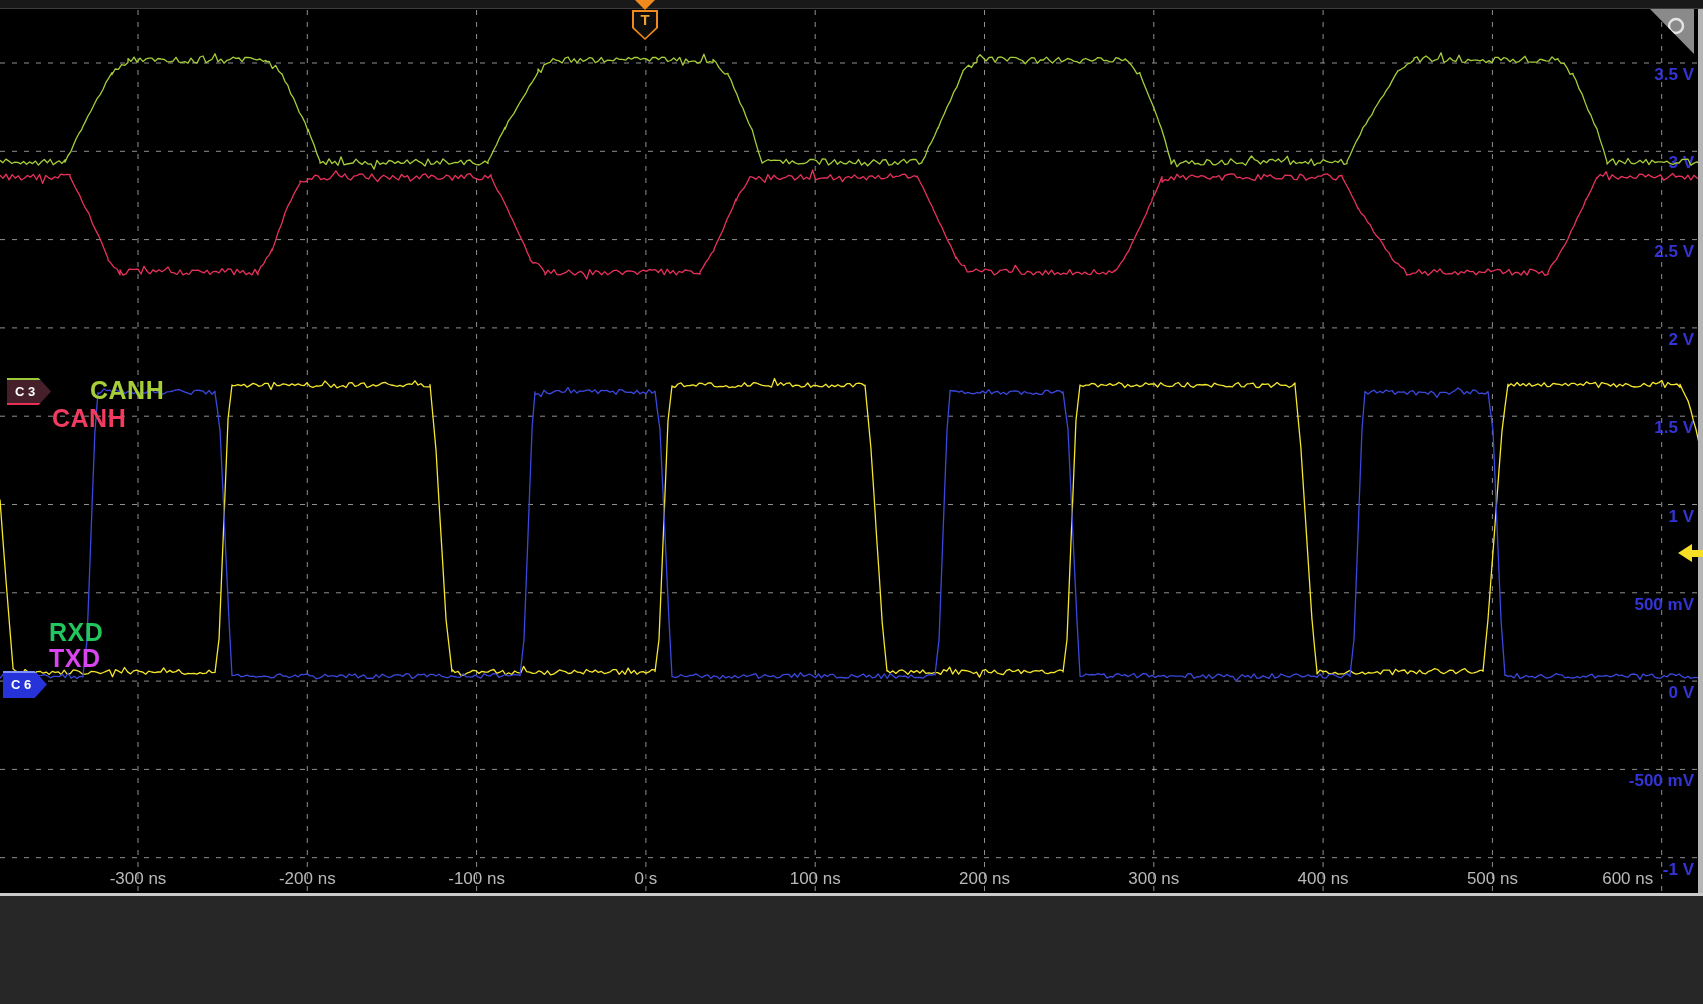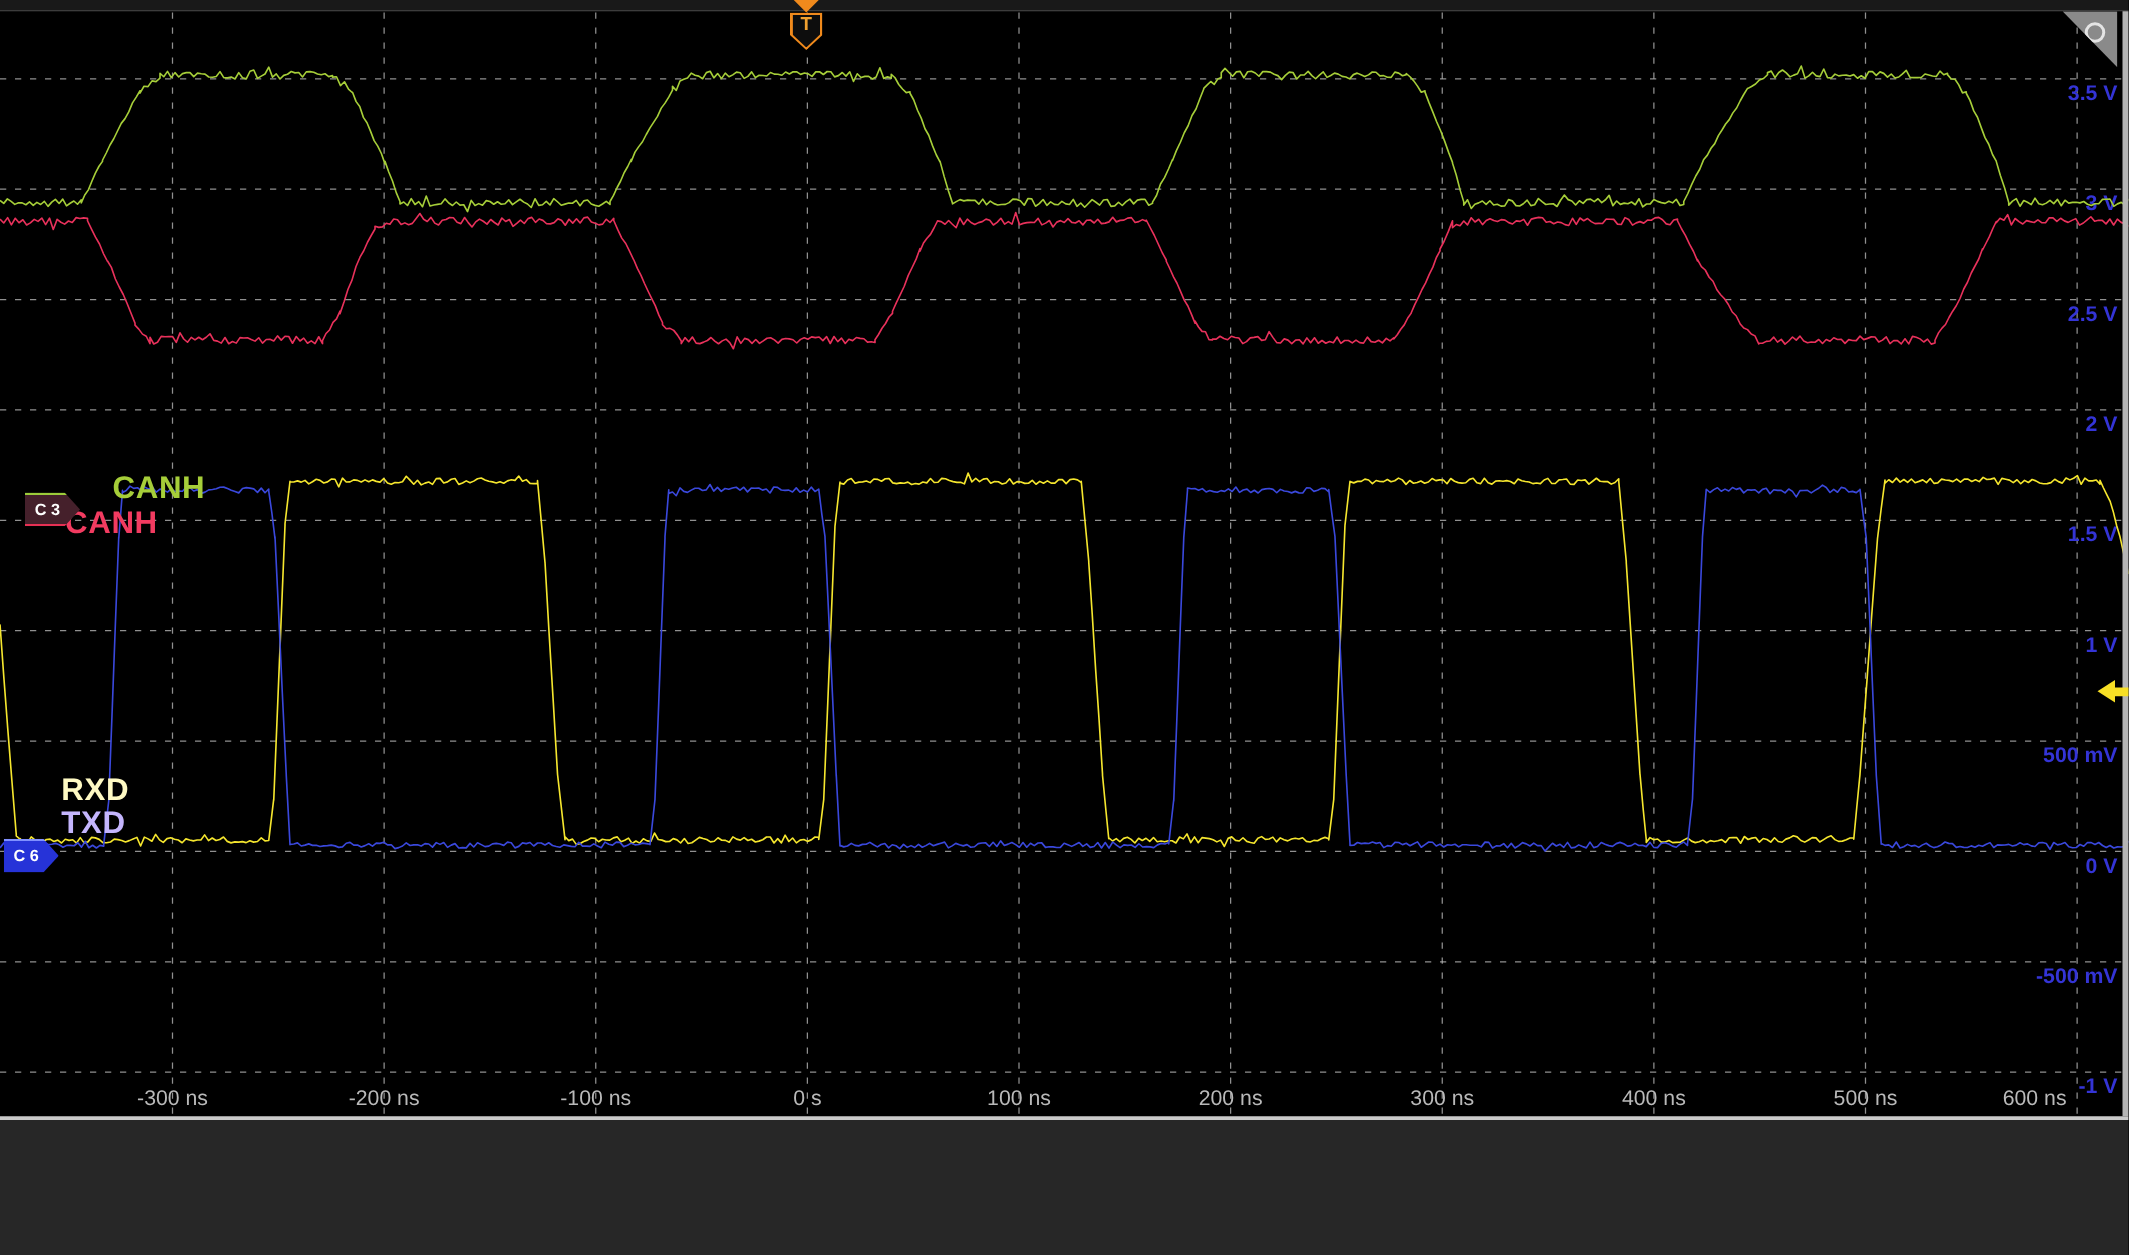--- a/index.html
+++ b/index.html
@@ -84,24 +84,24 @@
         <text x="1694" y="874.6999999999999" fill="#3434d6" font-size="17" font-weight="bold" text-anchor="end" font-family="Liberation Sans, sans-serif">-1 V</text>
         <path d="M0.0,160.3L3.0,162.7L5.9,159.1L8.9,161.1L11.8,163.5L14.8,162.2L17.7,162.3L20.7,163.8L23.6,161.5L26.6,164.3L29.5,161.9L32.5,163.6L35.5,161.1L38.4,165.1L41.4,161.7L44.3,159.5L47.3,162.8L50.2,159.3L53.2,164.7L56.1,162.6L59.1,160.8L62.0,163.4L65.0,159.8L65.0,162.3L67.8,156.0L70.7,151.9L73.5,145.0L76.3,138.5L79.2,133.0L82.0,129.1L82.0,128.2L85.0,122.4L88.0,116.0L91.0,111.0L94.0,104.8L97.0,98.7L100.0,94.9L103.0,89.5L106.0,82.3L109.0,77.7L112.0,72.6L112.0,74.5L115.2,69.0L118.4,69.3L121.6,64.7L124.8,65.3L128.0,62.5L128.0,58.6L131.0,61.4L134.0,57.1L137.0,62.1L140.0,58.1L143.0,61.6L146.0,58.9L149.0,58.1L152.0,58.1L155.0,61.3L158.0,58.5L161.0,59.0L164.0,59.3L167.0,61.6L170.0,61.8L173.0,61.2L176.0,57.3L179.0,62.1L182.0,62.3L185.0,61.6L188.0,63.2L191.0,58.1L194.0,62.2L197.0,63.1L200.0,57.0L203.0,56.0L206.0,62.7L209.0,60.9L212.0,59.2L215.0,53.7L218.0,61.7L221.0,59.1L224.0,63.2L227.0,60.3L230.0,59.4L233.0,57.2L236.0,58.3L239.0,58.0L242.0,61.6L245.0,57.5L248.0,57.3L251.0,57.8L254.0,59.2L257.0,59.8L260.0,59.0L263.0,61.3L266.0,60.4L266.0,61.7L269.2,61.4L272.4,68.5L275.6,65.4L278.8,71.3L282.0,74.2L282.0,73.8L284.9,81.3L287.8,85.2L290.7,93.9L293.6,98.2L296.4,104.9L299.3,112.5L302.2,116.9L305.1,122.8L308.0,131.1L308.0,129.1L311.0,137.6L314.0,144.8L317.0,154.1L320.0,161.2L320.0,163.2L323.0,161.6L326.0,164.4L329.0,158.9L332.0,163.6L335.0,161.3L338.0,165.4L341.0,156.8L344.0,164.8L347.0,164.0L350.0,163.5L353.0,163.0L356.0,159.1L359.0,162.4L362.0,164.4L365.0,161.6L368.0,164.1L371.0,163.8L374.0,169.3L377.0,160.3L380.0,164.4L383.0,162.9L386.0,164.2L389.0,160.5L392.0,161.2L395.0,163.4L398.0,161.4L401.0,163.4L404.0,163.0L407.0,159.9L410.0,163.7L413.0,161.5L416.0,159.4L419.0,161.7L422.0,163.2L425.0,166.0L428.0,159.0L431.0,164.3L434.0,163.8L437.0,161.1L440.0,164.0L443.0,158.9L446.0,161.4L449.0,164.2L452.0,163.3L455.0,162.4L458.0,162.6L461.0,160.3L464.0,164.6L467.0,160.7L470.0,160.0L473.0,163.2L476.0,164.3L479.0,165.0L482.0,163.2L485.0,161.1L488.0,163.5L488.0,161.2L490.8,156.3L493.7,150.0L496.5,144.8L499.3,138.2L502.2,133.2L505.0,127.4L505.0,129.2L508.0,121.7L511.0,117.3L514.0,113.4L517.0,107.6L520.0,102.3L523.0,97.7L526.0,93.1L529.0,86.5L532.0,82.5L535.0,77.7L538.0,72.1L538.0,69.0L541.0,72.4L544.0,64.8L547.0,63.4L550.0,62.4L553.0,58.6L553.0,58.5L556.0,60.2L559.0,60.9L562.1,63.0L565.1,58.1L568.1,57.0L571.1,62.3L574.1,58.8L577.2,62.9L580.2,58.5L583.2,61.4L586.2,59.9L589.2,57.7L592.2,58.2L595.3,62.7L598.3,61.1L601.3,57.5L604.3,62.1L607.3,60.2L610.4,60.4L613.4,60.8L616.4,58.0L619.4,59.3L622.4,59.4L625.5,60.2L628.5,57.6L631.5,59.2L634.5,57.4L637.5,57.5L640.5,59.5L643.6,58.4L646.6,59.1L649.6,61.1L652.6,57.5L655.6,57.4L658.7,59.6L661.7,57.2L664.7,57.4L667.7,61.5L670.7,60.5L673.8,58.0L676.8,60.9L679.8,57.4L682.8,65.2L685.8,59.0L688.8,62.0L691.9,61.1L694.9,61.1L697.9,63.2L700.9,61.6L703.9,54.2L707.0,62.7L710.0,61.5L713.0,62.5L713.0,59.4L716.0,62.2L719.0,67.6L722.0,71.2L725.0,74.1L728.0,73.4L728.0,74.6L731.0,80.0L734.0,88.2L737.0,94.5L740.0,103.0L743.0,108.2L746.0,116.5L749.0,123.8L752.0,129.5L752.0,128.9L755.3,141.1L758.7,152.6L762.0,162.5L762.0,163.1L765.0,161.3L768.0,159.7L771.1,160.7L774.1,160.1L777.1,160.3L780.1,160.3L783.1,163.3L786.2,159.3L789.2,163.8L792.2,160.9L795.2,162.9L798.2,164.0L801.2,163.6L804.3,163.5L807.3,162.1L810.3,159.3L813.3,159.5L816.3,160.6L819.4,164.2L822.4,158.8L825.4,159.1L828.4,165.0L831.4,162.9L834.5,159.6L837.5,164.3L840.5,161.5L843.5,163.5L846.5,163.8L849.5,161.1L852.6,163.1L855.6,163.6L858.6,159.5L861.6,165.1L864.6,162.4L867.7,165.8L870.7,162.8L873.7,159.7L876.7,161.8L879.7,164.1L882.8,160.0L885.8,159.6L888.8,165.1L891.8,164.7L894.8,161.8L897.8,164.4L900.9,161.3L903.9,159.3L906.9,163.1L909.9,160.1L912.9,159.5L916.0,159.5L919.0,164.2L922.0,162.7L922.0,161.7L925.2,156.4L928.4,147.2L931.6,142.1L934.8,135.2L938.0,127.6L938.0,128.4L941.1,120.5L944.3,113.8L947.4,106.2L950.5,100.6L953.6,92.4L956.8,87.2L959.9,79.0L963.0,71.2L963.0,70.7L965.8,67.9L968.6,65.2L971.4,67.5L974.2,63.2L977.0,62.1L977.0,58.1L980.0,54.7L983.0,57.8L986.1,61.0L989.1,57.5L992.1,57.1L995.1,62.3L998.1,57.4L1001.2,57.0L1004.2,58.4L1007.2,61.0L1010.2,57.3L1013.2,57.3L1016.3,57.7L1019.3,59.4L1022.3,60.5L1025.3,63.7L1028.3,60.3L1031.4,57.7L1034.4,58.0L1037.4,63.2L1040.4,60.0L1043.4,60.0L1046.5,57.1L1049.5,60.5L1052.5,63.0L1055.5,60.1L1058.6,57.5L1061.6,61.9L1064.6,60.4L1067.6,58.5L1070.6,59.3L1073.7,61.1L1076.7,61.6L1079.7,63.1L1082.7,59.7L1085.7,58.5L1088.8,59.8L1091.8,61.2L1094.8,59.9L1097.8,57.6L1100.8,57.8L1103.9,60.7L1106.9,60.5L1109.9,61.8L1112.9,61.9L1115.9,57.7L1119.0,58.5L1122.0,60.6L1125.0,59.7L1125.0,58.8L1128.0,61.4L1131.0,64.7L1134.0,68.9L1137.0,73.8L1140.0,72.7L1140.0,73.7L1143.1,81.9L1146.3,89.7L1149.4,97.6L1152.6,104.8L1155.7,112.9L1158.9,121.9L1162.0,129.9L1162.0,130.5L1165.0,140.0L1168.0,151.7L1171.0,161.5L1171.0,164.1L1174.0,159.8L1177.0,166.8L1179.9,163.4L1182.9,162.3L1185.9,160.8L1188.9,163.5L1191.9,160.6L1194.9,164.0L1197.8,163.4L1200.8,164.9L1203.8,164.7L1206.8,159.7L1209.8,160.7L1212.8,164.5L1215.7,164.8L1218.7,163.0L1221.7,160.1L1224.7,164.5L1227.7,163.8L1230.7,158.8L1233.6,161.3L1236.6,163.6L1239.6,163.2L1242.6,163.0L1245.6,165.2L1248.6,160.0L1251.5,156.0L1254.5,159.7L1257.5,160.8L1260.5,164.0L1263.5,160.6L1266.5,162.7L1269.4,159.7L1272.4,159.3L1275.4,161.3L1278.4,159.0L1281.4,162.1L1284.4,159.8L1287.3,156.3L1290.3,164.5L1293.3,160.8L1296.3,163.5L1299.3,162.5L1302.3,163.0L1305.2,161.6L1308.2,163.8L1311.2,159.0L1314.2,165.5L1317.2,163.2L1320.2,163.1L1323.1,159.6L1326.1,161.1L1329.1,162.1L1332.1,162.7L1335.1,161.0L1338.1,162.3L1341.0,159.4L1344.0,164.4L1347.0,163.6L1347.0,161.2L1350.2,155.0L1353.4,147.5L1356.6,140.8L1359.8,135.4L1363.0,127.5L1363.0,127.6L1365.9,124.1L1368.8,118.6L1371.8,114.9L1374.7,108.5L1377.6,104.0L1380.5,99.2L1383.4,95.7L1386.3,90.3L1389.3,86.4L1392.2,80.6L1395.1,75.4L1398.0,70.7L1398.0,70.9L1401.2,69.2L1404.4,67.2L1407.6,63.9L1410.8,62.8L1414.0,59.8L1414.0,58.1L1417.0,56.9L1420.0,62.1L1423.0,58.0L1426.0,56.0L1429.0,58.3L1432.0,61.5L1435.0,60.1L1438.0,59.0L1441.0,52.8L1444.0,62.5L1447.0,60.7L1450.0,57.8L1453.0,60.7L1456.0,61.3L1459.0,55.2L1462.0,62.1L1465.0,62.4L1468.0,59.3L1471.0,60.7L1474.0,60.2L1477.0,60.1L1480.0,60.8L1483.0,59.7L1486.0,62.6L1489.0,60.6L1492.0,62.6L1495.0,57.3L1498.0,57.3L1501.0,60.3L1504.0,57.5L1507.0,58.7L1510.0,61.7L1513.0,59.2L1516.0,62.4L1519.0,61.6L1522.0,59.1L1525.0,56.3L1528.0,61.9L1531.0,62.1L1534.0,62.1L1537.0,62.0L1540.0,59.2L1543.0,60.0L1546.0,60.8L1549.0,61.2L1552.0,56.9L1555.0,59.8L1558.0,58.6L1558.0,59.7L1561.0,63.2L1564.0,63.4L1567.0,67.9L1570.0,74.3L1573.0,73.4L1573.0,74.6L1576.0,80.3L1579.0,88.7L1582.0,93.8L1585.0,102.1L1588.0,110.1L1591.0,115.4L1594.0,123.6L1597.0,128.9L1597.0,129.1L1600.3,140.4L1603.7,150.4L1607.0,162.1L1607.0,164.1L1610.0,160.9L1613.0,158.9L1616.0,165.0L1619.0,160.4L1622.0,161.8L1625.0,163.7L1628.0,158.5L1631.0,163.0L1634.0,163.8L1637.0,162.5L1640.0,160.3L1643.0,162.9L1646.0,159.5L1649.0,164.6L1652.0,160.2L1655.0,162.5L1658.0,161.9L1661.0,161.8L1664.0,162.3L1667.0,161.2L1670.0,163.4L1673.0,164.4L1676.0,163.0L1679.0,163.0L1682.0,159.5L1685.0,159.4L1688.0,159.2L1691.0,165.1L1694.0,163.1L1697.0,161.9L1700.0,164.0L1703.0,159.2" fill="none" stroke="#a6ce39" stroke-width="1.3" stroke-linejoin="round"></path>
         <path d="M0.0,175.3L3.0,178.4L6.1,174.1L9.1,179.9L12.2,174.6L15.2,178.2L18.3,175.8L21.3,180.0L24.3,178.3L27.4,175.5L30.4,177.1L33.5,174.5L36.5,179.7L39.6,174.5L42.6,183.6L45.7,175.5L48.7,177.8L51.7,179.3L54.8,176.8L57.8,178.0L60.9,174.1L63.9,174.8L67.0,174.3L70.0,174.6L70.0,176.6L73.2,183.3L76.4,189.7L79.6,195.2L82.8,203.0L86.0,209.2L86.0,208.8L89.1,213.9L92.3,223.2L95.4,229.6L98.6,235.6L101.7,242.8L104.9,250.8L108.0,258.5L108.0,260.1L111.0,263.3L114.0,267.3L117.0,269.0L120.0,274.9L120.0,269.8L123.0,275.2L126.0,273.8L129.0,269.1L132.0,269.4L135.0,269.3L138.0,269.2L141.0,273.9L144.0,266.3L147.0,271.2L150.0,273.8L153.0,269.9L156.0,271.9L159.0,269.8L162.0,271.8L165.0,269.8L168.0,267.0L171.0,272.3L174.0,272.9L177.0,274.5L180.0,270.0L183.0,275.0L186.0,273.2L189.0,274.5L192.0,270.1L195.0,270.4L198.0,270.2L201.0,271.6L204.0,272.9L207.0,270.2L210.0,274.5L213.0,271.6L216.0,271.4L219.0,272.8L222.0,268.7L225.0,272.1L228.0,269.0L231.0,269.2L234.0,274.6L237.0,269.2L240.0,272.8L243.0,270.5L246.0,274.6L249.0,272.7L252.0,274.9L255.0,269.4L258.0,274.9L258.0,272.5L260.8,266.8L263.6,264.0L266.4,257.9L269.2,255.1L272.0,248.9L272.0,250.9L275.2,241.6L278.4,231.4L281.6,224.1L284.8,213.2L288.0,205.8L288.0,205.7L291.0,200.6L294.0,193.8L297.0,188.4L300.0,183.2L300.0,181.0L303.0,181.9L306.0,181.5L309.0,178.6L312.0,179.4L312.0,179.2L315.0,175.2L318.0,175.8L320.9,179.6L323.9,178.3L326.9,179.8L329.9,178.7L332.9,174.8L335.9,170.8L338.9,175.4L341.8,177.2L344.8,173.9L347.8,178.5L350.8,180.0L353.8,176.2L356.8,175.6L359.7,174.0L362.7,174.2L365.7,177.8L368.7,178.9L371.7,174.0L374.6,178.1L377.6,181.6L380.6,177.5L383.6,175.3L386.6,177.0L389.6,179.3L392.6,175.6L395.5,178.0L398.5,180.0L401.5,174.4L404.5,177.2L407.5,175.6L410.4,181.1L413.4,178.7L416.4,176.1L419.4,178.8L422.4,174.9L425.4,173.9L428.4,177.9L431.3,175.2L434.3,176.3L437.3,179.0L440.3,179.1L443.3,178.1L446.3,175.1L449.2,176.2L452.2,180.2L455.2,175.4L458.2,178.5L461.2,175.0L464.1,178.4L467.1,174.3L470.1,173.7L473.1,177.6L476.1,178.6L479.1,179.9L482.1,179.3L485.0,175.4L488.0,178.0L491.0,174.6L491.0,176.4L494.2,183.7L497.4,190.5L500.6,194.8L503.8,201.3L507.0,208.0L507.0,207.8L509.9,214.7L512.8,220.3L515.6,226.8L518.5,233.0L521.4,238.9L524.3,244.7L527.1,252.1L530.0,258.0L530.0,259.8L533.0,263.0L536.0,262.7L539.0,264.3L542.0,268.1L545.0,272.8L545.0,274.9L548.0,270.1L551.0,273.4L553.9,269.6L556.9,274.5L559.9,274.9L562.9,273.7L565.9,272.4L568.8,270.0L571.8,272.9L574.8,275.0L577.8,272.7L580.8,271.3L583.8,274.1L586.7,279.0L589.7,269.5L592.7,274.7L595.7,270.7L598.7,271.7L601.6,274.7L604.6,271.6L607.6,274.7L610.6,272.7L613.6,270.6L616.5,270.2L619.5,271.9L622.5,274.5L625.5,271.5L628.5,270.8L631.4,271.1L634.4,271.8L637.4,274.4L640.4,271.5L643.4,270.2L646.3,271.4L649.3,269.5L652.3,270.1L655.3,269.6L658.3,272.5L661.3,269.3L664.2,274.8L667.2,269.2L670.2,273.3L673.2,270.5L676.2,274.8L679.1,271.4L682.1,272.5L685.1,270.0L688.1,270.7L691.1,271.0L694.0,273.7L697.0,273.4L700.0,274.0L700.0,271.8L702.8,267.6L705.6,262.6L708.4,258.8L711.2,253.6L714.0,250.7L714.0,249.0L717.1,242.1L720.3,235.5L723.4,229.0L726.6,220.3L729.7,214.0L732.9,207.3L736.0,198.8L736.0,201.0L738.8,194.4L741.6,190.6L744.4,187.5L747.2,182.4L750.0,176.8L750.0,176.7L753.0,177.3L756.0,179.4L758.9,176.4L761.9,179.4L764.9,182.2L767.9,174.5L770.9,179.6L773.9,175.3L776.8,178.0L779.8,179.6L782.8,178.1L785.8,177.3L788.8,175.3L791.8,176.2L794.7,180.0L797.7,177.9L800.7,174.6L803.7,179.3L806.7,177.3L809.6,179.3L812.6,170.0L815.6,179.8L818.6,178.7L821.6,178.1L824.6,177.9L827.5,178.0L830.5,174.7L833.5,179.9L836.5,178.5L839.5,176.4L842.4,181.6L845.4,177.7L848.4,176.5L851.4,178.0L854.4,174.9L857.4,177.9L860.3,178.4L863.3,176.6L866.3,179.9L869.3,176.2L872.3,176.0L875.3,178.4L878.2,175.4L881.2,178.9L884.2,178.5L887.2,177.5L890.2,173.8L893.1,177.5L896.1,176.3L899.1,176.1L902.1,174.5L905.1,174.1L908.1,178.0L911.0,177.3L914.0,175.7L917.0,177.0L917.0,176.0L920.2,182.2L923.4,188.2L926.6,195.2L929.8,202.2L933.0,208.0L933.0,209.0L935.9,215.0L938.8,221.5L941.6,226.6L944.5,233.3L947.4,240.1L950.3,244.8L953.1,251.3L956.0,258.5L956.0,256.8L958.8,261.6L961.6,265.1L964.4,265.4L967.2,271.8L970.0,271.9L970.0,271.3L973.0,271.3L976.0,269.0L979.1,270.8L982.1,271.8L985.1,269.0L988.1,270.0L991.1,270.4L994.2,274.9L997.2,273.3L1000.2,270.3L1003.2,269.9L1006.3,269.3L1009.3,272.3L1012.3,271.8L1015.3,265.3L1018.3,269.9L1021.4,274.1L1024.4,274.4L1027.4,271.1L1030.4,272.1L1033.4,274.9L1036.5,272.1L1039.5,271.8L1042.5,275.1L1045.5,270.3L1048.5,274.2L1051.6,270.2L1054.6,274.6L1057.6,272.4L1060.6,274.6L1063.6,273.2L1066.7,274.2L1069.7,269.6L1072.7,274.7L1075.7,272.4L1078.8,272.4L1081.8,274.3L1084.8,272.1L1087.8,274.1L1090.8,274.5L1093.9,269.7L1096.9,273.3L1099.9,273.8L1102.9,272.2L1105.9,274.3L1109.0,270.7L1112.0,272.7L1115.0,270.2L1115.0,271.2L1117.8,267.8L1120.6,263.4L1123.4,259.9L1126.2,254.4L1129.0,250.5L1129.0,250.2L1131.9,243.5L1134.8,237.7L1137.6,231.6L1140.5,226.3L1143.4,219.5L1146.3,213.7L1149.1,206.0L1152.0,200.7L1152.0,199.2L1155.3,193.0L1158.7,185.1L1162.0,176.6L1162.0,182.2L1165.0,179.6L1168.0,180.6L1171.0,176.8L1174.0,179.9L1177.0,174.2L1180.0,177.6L1183.0,175.4L1186.0,179.7L1189.0,176.4L1192.0,175.0L1195.0,176.4L1198.0,177.2L1201.0,175.7L1204.0,176.1L1207.0,178.1L1210.0,179.2L1213.0,176.7L1216.0,177.1L1219.0,175.5L1222.0,180.2L1225.0,175.3L1228.0,174.5L1231.0,173.9L1234.0,174.2L1237.0,177.8L1240.0,177.2L1243.0,179.0L1246.0,177.6L1249.0,178.1L1252.0,179.7L1255.0,180.4L1258.0,174.6L1261.0,179.5L1264.0,174.4L1267.0,176.6L1270.0,174.8L1273.0,177.3L1276.0,178.9L1279.0,178.7L1282.0,178.8L1285.0,175.2L1288.0,175.4L1291.0,175.5L1294.0,179.3L1297.0,179.6L1300.0,174.1L1303.0,175.6L1306.0,180.1L1309.0,178.3L1312.0,177.3L1315.0,178.5L1318.0,176.1L1321.0,176.2L1324.0,174.3L1327.0,173.9L1330.0,175.8L1333.0,179.1L1336.0,179.8L1339.0,176.0L1342.0,175.3L1342.0,176.6L1345.2,183.0L1348.4,188.5L1351.6,195.3L1354.8,201.2L1358.0,208.7L1358.0,207.7L1361.1,213.3L1364.2,216.0L1367.3,221.8L1370.4,225.0L1373.5,231.8L1376.5,235.8L1379.6,239.0L1382.7,243.6L1385.8,249.6L1388.9,252.6L1392.0,258.8L1392.0,259.0L1395.0,262.4L1398.0,263.7L1401.0,267.2L1404.0,268.7L1407.0,275.2L1407.0,274.6L1410.0,274.6L1413.0,273.1L1416.0,272.8L1419.0,269.7L1422.0,273.7L1425.0,271.5L1428.0,275.3L1431.0,272.8L1434.0,269.6L1437.0,272.1L1440.0,268.9L1443.0,272.8L1446.0,274.2L1449.0,273.6L1452.0,273.8L1455.0,271.6L1458.0,274.8L1461.0,271.6L1464.0,273.0L1467.0,270.2L1470.0,271.6L1473.0,271.4L1476.0,274.7L1479.0,271.7L1482.0,272.4L1485.0,272.5L1488.0,268.9L1491.0,271.7L1494.0,270.7L1497.0,269.5L1500.0,269.6L1503.0,273.6L1506.0,272.1L1509.0,269.5L1512.0,274.9L1515.0,272.4L1518.0,272.5L1521.0,275.1L1524.0,271.0L1527.0,275.1L1530.0,269.1L1533.0,269.8L1536.0,271.1L1539.0,273.6L1542.0,271.3L1545.0,275.3L1548.0,274.4L1548.0,272.2L1550.8,266.3L1553.6,262.5L1556.4,259.6L1559.2,254.0L1562.0,249.1L1562.0,249.2L1565.0,244.6L1568.0,238.8L1571.0,231.2L1574.0,225.8L1577.0,218.4L1580.0,212.8L1583.0,207.2L1586.0,199.0L1586.0,200.0L1588.8,194.6L1591.5,189.3L1594.3,182.8L1597.0,177.2L1597.0,178.2L1600.0,174.6L1603.1,176.2L1606.1,171.7L1609.1,179.9L1612.1,174.8L1615.2,177.3L1618.2,179.2L1621.2,176.5L1624.3,177.3L1627.3,178.0L1630.3,175.9L1633.3,178.1L1636.4,178.2L1639.4,174.2L1642.4,174.3L1645.5,177.1L1648.5,174.6L1651.5,176.7L1654.5,177.9L1657.6,176.3L1660.6,174.9L1663.6,180.1L1666.7,178.4L1669.7,175.9L1672.7,173.4L1675.7,177.0L1678.8,176.2L1681.8,176.3L1684.8,179.1L1687.9,175.2L1690.9,180.0L1693.9,175.3L1696.9,177.9L1700.0,179.1L1703.0,181.0" fill="none" stroke="#e8315b" stroke-width="1.3" stroke-linejoin="round"></path>
         <path d="M0.0,499.5L3.0,540.9L6.0,580.4L6.0,580.5L9.5,624.4L13.0,667.6L13.0,668.7L16.0,671.4L16.0,670.8L19.0,674.4L22.0,674.3L25.0,669.5L28.1,672.1L31.1,672.3L34.1,673.8L37.1,671.6L40.1,671.3L43.1,673.2L46.2,672.1L49.2,674.4L52.2,671.4L55.2,672.3L58.2,671.8L61.2,674.5L64.2,670.1L67.3,674.3L70.3,673.5L73.3,669.9L76.3,670.3L79.3,671.5L82.3,674.1L85.3,674.2L88.4,673.6L91.4,671.3L94.4,671.7L97.4,672.4L100.4,673.6L103.4,672.5L106.5,671.2L109.5,669.9L112.5,676.8L115.5,669.7L118.5,671.1L121.5,673.0L124.5,667.5L127.6,671.9L130.6,673.9L133.6,670.9L136.6,670.2L139.6,671.4L142.6,672.0L145.7,674.2L148.7,671.1L151.7,672.0L154.7,672.7L157.7,672.0L160.7,672.0L163.7,667.9L166.8,672.5L169.8,670.4L172.8,672.4L175.8,671.6L178.8,669.6L181.8,673.1L184.8,674.3L187.9,673.5L190.9,673.7L193.9,673.3L196.9,674.1L199.9,672.6L202.9,673.7L206.0,673.2L209.0,670.3L212.0,672.7L215.0,672.4L215.0,672.3L219.0,639.1L219.0,640.1L222.0,566.9L225.0,493.7L228.0,420.4L228.0,419.0L232.0,385.0L232.0,385.4L235.0,385.6L238.0,384.7L241.0,385.7L244.0,384.3L247.0,387.1L250.0,385.4L253.0,383.4L256.0,384.3L259.0,386.4L262.0,385.5L265.0,383.3L268.0,383.4L271.0,389.5L274.0,382.5L277.0,385.6L280.0,385.5L283.0,383.9L286.0,384.3L289.0,385.6L292.0,383.9L295.0,385.4L298.0,383.9L301.0,385.1L304.0,385.7L307.0,382.8L310.0,386.4L313.0,387.4L316.0,386.0L319.0,386.2L322.0,385.4L325.0,381.0L328.0,384.1L331.0,387.4L334.0,384.2L337.0,387.9L340.0,386.5L343.0,385.6L346.0,387.5L349.0,382.9L352.0,382.7L355.0,386.4L358.0,385.5L361.0,383.4L364.0,382.8L367.0,387.5L370.0,386.4L373.0,384.7L376.0,386.2L379.0,384.9L382.0,383.0L385.0,382.4L388.0,384.0L391.0,385.0L394.0,385.5L397.0,386.4L400.0,385.4L403.0,386.6L406.0,384.7L409.0,383.8L412.0,384.3L415.0,380.8L418.0,385.0L421.0,383.7L424.0,386.7L427.0,386.9L430.0,386.7L430.0,384.5L433.0,417.0L436.0,450.1L436.0,449.7L439.3,507.1L442.7,562.9L446.0,619.0L446.0,619.2L449.0,645.5L452.0,671.7L452.0,669.4L455.0,672.5L458.0,671.3L461.0,675.5L463.9,675.0L466.9,673.2L469.9,672.1L472.9,670.4L475.9,670.7L478.9,673.4L481.9,671.4L484.8,672.0L487.8,672.1L490.8,670.3L493.8,669.5L496.8,673.4L499.8,672.2L502.8,670.5L505.7,674.8L508.7,672.8L511.7,674.5L514.7,671.0L517.7,672.7L520.7,673.1L523.6,666.4L526.6,671.6L529.6,672.1L532.6,673.3L535.6,673.2L538.6,670.9L541.6,671.9L544.5,674.4L547.5,670.8L550.5,674.8L553.5,674.2L556.5,672.1L559.5,669.9L562.5,670.8L565.4,671.6L568.4,673.5L571.4,673.0L574.4,670.2L577.4,672.2L580.4,672.3L583.4,673.8L586.3,669.5L589.3,671.3L592.3,672.1L595.3,670.1L598.3,672.4L601.3,671.4L604.3,673.6L607.2,672.9L610.2,671.8L613.2,669.6L616.2,669.6L619.2,674.4L622.2,670.9L625.1,674.3L628.1,668.1L631.1,673.2L634.1,670.4L637.1,674.3L640.1,672.1L643.1,671.6L646.0,673.1L649.0,671.9L652.0,669.6L655.0,669.9L655.0,671.6L659.0,639.5L659.0,639.2L662.0,567.5L665.0,493.8L668.0,420.6L668.0,420.8L672.0,385.7L672.0,386.5L675.0,387.3L678.0,384.0L681.0,382.8L684.1,386.6L687.1,385.7L690.1,385.5L693.1,384.8L696.1,386.1L699.1,383.2L702.2,383.5L705.2,385.0L708.2,383.0L711.2,382.8L714.2,386.3L717.2,386.9L720.3,386.3L723.3,386.6L726.3,385.7L729.3,387.6L732.3,386.8L735.3,387.3L738.3,385.6L741.4,386.3L744.4,382.8L747.4,386.0L750.4,385.8L753.4,382.7L756.4,383.0L759.5,384.4L762.5,385.3L765.5,385.9L768.5,385.8L771.5,387.1L774.5,378.5L777.5,385.5L780.6,382.6L783.6,385.3L786.6,383.3L789.6,382.8L792.6,386.6L795.6,385.2L798.7,385.4L801.7,387.2L804.7,386.4L807.7,383.0L810.7,387.2L813.7,385.3L816.8,385.6L819.8,386.7L822.8,386.6L825.8,384.3L828.8,387.4L831.8,385.1L834.8,386.6L837.9,384.7L840.9,386.5L843.9,386.5L846.9,383.7L849.9,383.7L852.9,386.9L856.0,383.7L859.0,383.2L862.0,383.9L865.0,386.0L865.0,385.1L868.0,417.0L871.0,449.0L871.0,449.8L873.8,491.7L876.5,535.5L879.3,576.5L882.0,619.1L882.0,620.2L884.5,646.0L887.0,671.0L887.0,670.2L890.0,672.8L893.0,670.9L895.9,673.4L898.9,670.7L901.9,669.8L904.9,671.5L907.9,674.4L910.9,670.6L913.8,672.4L916.8,670.6L919.8,673.1L922.8,670.0L925.8,673.4L928.8,672.8L931.7,673.4L934.7,672.6L937.7,672.6L940.7,674.4L943.7,669.6L946.7,671.1L949.6,667.1L952.6,674.1L955.6,669.5L958.6,674.2L961.6,670.1L964.6,670.5L967.5,670.9L970.5,671.8L973.5,673.5L976.5,672.1L979.5,677.2L982.5,670.7L985.4,669.5L988.4,672.3L991.4,672.8L994.4,670.2L997.4,673.1L1000.4,674.0L1003.3,674.6L1006.3,670.6L1009.3,669.3L1012.3,671.5L1015.3,671.2L1018.3,669.7L1021.2,673.5L1024.2,670.3L1027.2,671.8L1030.2,672.7L1033.2,671.2L1036.2,670.6L1039.1,671.2L1042.1,670.2L1045.1,673.1L1048.1,673.6L1051.1,672.3L1054.1,672.6L1057.0,671.0L1060.0,669.9L1063.0,671.0L1063.0,671.9L1067.0,639.5L1067.0,639.4L1070.0,565.7L1073.0,492.6L1076.0,419.7L1076.0,420.1L1080.0,385.0L1080.0,385.3L1083.0,386.3L1086.0,385.1L1089.0,385.1L1091.9,383.3L1094.9,384.0L1097.9,386.9L1100.9,384.4L1103.9,385.2L1106.9,385.3L1109.9,383.6L1112.8,385.4L1115.8,384.6L1118.8,382.5L1121.8,383.9L1124.8,387.5L1127.8,384.4L1130.8,386.6L1133.8,386.0L1136.7,384.8L1139.7,386.6L1142.7,385.6L1145.7,382.8L1148.7,384.5L1151.7,383.9L1154.7,384.0L1157.6,387.0L1160.6,382.8L1163.6,385.0L1166.6,386.1L1169.6,386.5L1172.6,386.2L1175.6,383.5L1178.5,382.6L1181.5,386.2L1184.5,386.9L1187.5,382.6L1190.5,386.2L1193.5,387.3L1196.5,384.9L1199.4,384.6L1202.4,385.0L1205.4,384.5L1208.4,385.2L1211.4,387.0L1214.4,383.2L1217.4,384.6L1220.3,385.2L1223.3,385.6L1226.3,386.9L1229.3,386.4L1232.3,386.9L1235.3,384.0L1238.3,382.7L1241.3,386.7L1244.2,386.8L1247.2,383.9L1250.2,383.6L1253.2,383.2L1256.2,387.3L1259.2,387.5L1262.2,384.0L1265.1,384.4L1268.1,383.9L1271.1,387.3L1274.1,385.0L1277.1,382.6L1280.1,385.0L1283.1,385.3L1286.0,385.2L1289.0,387.3L1292.0,386.0L1295.0,383.0L1295.0,385.0L1298.0,417.3L1301.0,449.0L1301.0,450.0L1303.8,493.1L1306.5,534.9L1309.3,578.1L1312.0,619.9L1312.0,619.3L1314.5,646.8L1317.0,671.6L1317.0,673.9L1320.0,670.1L1323.0,671.8L1326.1,671.2L1329.1,673.7L1332.1,673.6L1335.1,672.4L1338.1,674.1L1341.1,673.9L1344.2,673.8L1347.2,671.9L1350.2,670.4L1353.2,672.9L1356.2,674.1L1359.3,673.4L1362.3,672.1L1365.3,674.2L1368.3,672.5L1371.3,673.2L1374.3,672.6L1377.4,671.7L1380.4,674.0L1383.4,670.2L1386.4,670.1L1389.4,670.1L1392.5,674.6L1395.5,669.2L1398.5,671.6L1401.5,670.5L1404.5,670.0L1407.5,673.7L1410.6,670.8L1413.6,671.6L1416.6,673.7L1419.6,670.2L1422.6,673.2L1425.7,673.8L1428.7,671.3L1431.7,670.3L1434.7,668.6L1437.7,669.5L1440.7,672.4L1443.8,673.7L1446.8,672.0L1449.8,670.1L1452.8,670.3L1455.8,673.6L1458.9,671.7L1461.9,669.8L1464.9,668.6L1467.9,671.7L1470.9,673.1L1473.9,672.9L1477.0,671.8L1480.0,670.4L1483.0,670.4L1483.0,671.4L1485.5,645.0L1488.0,619.4L1488.0,619.2L1490.8,581.3L1493.6,544.1L1496.4,505.2L1499.2,467.6L1502.0,430.8L1502.0,430.8L1505.0,406.6L1508.0,384.1L1508.0,386.6L1511.0,383.8L1514.0,386.0L1517.1,382.5L1520.1,385.7L1523.1,383.6L1526.1,385.9L1529.1,383.2L1532.1,386.2L1535.2,385.1L1538.2,383.9L1541.2,386.1L1544.2,382.8L1547.2,386.7L1550.2,386.3L1553.3,383.3L1556.3,384.0L1559.3,384.3L1562.3,385.3L1565.3,383.3L1568.4,385.7L1571.4,383.3L1574.4,383.3L1577.4,385.2L1580.4,383.8L1583.4,385.3L1586.5,381.9L1589.5,383.6L1592.5,383.3L1595.5,382.5L1598.5,387.5L1601.5,382.7L1604.6,383.4L1607.6,384.1L1610.6,386.1L1613.6,383.8L1616.6,387.0L1619.6,384.3L1622.7,386.0L1625.7,383.6L1628.7,384.7L1631.7,386.4L1634.7,387.0L1637.8,386.9L1640.8,386.1L1643.8,383.4L1646.8,385.3L1649.8,386.5L1652.8,382.4L1655.9,383.9L1658.9,382.6L1661.9,380.5L1664.9,387.4L1667.9,382.5L1670.9,384.7L1674.0,384.7L1677.0,384.0L1680.0,387.3L1680.0,384.2L1682.7,390.2L1685.3,395.5L1688.0,400.9L1688.0,400.7L1690.7,409.7L1693.3,420.4L1696.0,429.4L1696.0,429.5L1699.5,445.2L1703.0,459.3" fill="none" stroke="#f5e62e" stroke-width="1.3" stroke-linejoin="round"></path>
         <path d="M0.0,678.3L3.0,674.5L5.9,672.3L8.9,675.4L11.9,675.5L14.8,676.8L17.8,675.4L20.8,678.3L23.7,679.8L26.7,676.6L29.6,674.5L32.6,675.4L35.6,673.9L38.5,675.7L41.5,675.4L44.5,674.7L47.4,675.8L50.4,677.8L53.4,676.3L56.3,676.3L59.3,676.6L62.3,674.2L65.2,677.7L68.2,673.0L71.1,678.2L74.1,676.2L77.1,678.4L80.0,676.3L83.0,676.9L83.0,675.3L87.0,640.6L87.0,640.5L89.7,569.5L92.3,499.2L95.0,429.4L95.0,430.8L98.0,392.3L98.0,394.1L101.0,392.4L104.0,388.9L107.0,390.7L110.0,390.2L113.0,392.3L116.0,389.7L119.0,391.4L122.0,389.8L125.0,393.7L128.0,391.3L131.0,392.1L134.0,393.7L137.0,391.1L140.0,393.3L143.0,392.9L146.0,393.0L149.0,389.7L152.0,390.2L155.0,392.8L158.0,391.7L161.0,394.7L164.0,393.7L167.0,391.9L170.0,391.6L173.0,391.0L176.0,389.8L179.0,389.7L182.0,390.8L185.0,392.2L188.0,393.2L191.0,394.3L194.0,390.8L197.0,390.1L200.0,390.5L203.0,391.1L206.0,393.9L209.0,390.5L212.0,394.2L215.0,391.2L215.0,392.9L217.5,410.4L220.0,430.9L220.0,429.5L223.0,492.5L226.0,557.6L229.0,619.6L229.0,620.1L232.0,675.7L232.0,675.5L235.0,675.2L238.0,674.3L241.0,676.8L244.0,676.1L247.0,675.1L250.0,676.3L253.0,676.2L256.0,677.2L259.0,676.7L262.0,676.5L265.0,676.1L268.0,676.7L271.0,677.9L274.0,677.5L277.0,674.6L280.0,673.9L283.0,676.1L286.0,676.0L289.0,677.6L292.0,676.5L295.0,675.0L298.0,676.9L301.0,674.5L304.0,674.7L307.0,673.8L310.0,675.9L313.0,675.8L316.0,678.9L319.0,678.1L322.0,676.8L325.0,674.3L328.0,676.4L331.0,675.9L334.0,675.8L337.0,676.8L340.0,674.9L343.0,675.2L346.0,677.7L349.0,674.1L352.0,675.5L355.0,674.0L358.0,677.9L361.0,676.1L364.0,674.9L367.0,678.4L370.0,678.1L373.0,678.3L376.0,674.7L379.0,677.6L382.0,674.2L385.0,675.7L388.0,677.3L391.0,676.9L394.0,675.1L397.0,674.7L400.0,675.2L403.0,676.3L406.0,673.7L409.0,674.2L412.0,678.3L415.0,677.1L418.0,674.3L421.0,674.9L424.0,674.0L427.0,676.8L430.0,674.4L433.0,674.4L436.0,676.0L439.0,674.2L442.0,676.4L445.0,677.2L448.0,677.8L451.0,675.9L454.0,676.5L457.0,677.1L460.0,677.4L463.0,673.8L466.0,676.9L469.0,676.9L472.0,677.1L475.0,675.1L478.0,676.8L481.0,678.2L484.0,673.7L487.0,675.4L490.0,676.1L493.0,673.7L496.0,673.9L499.0,677.3L502.0,676.2L505.0,674.5L508.0,675.9L511.0,675.6L514.0,674.5L517.0,674.9L520.0,675.4L520.0,675.7L524.0,639.5L524.0,639.1L526.7,569.8L529.3,500.7L532.0,430.7L532.0,429.1L535.0,391.8L535.0,394.7L538.0,393.6L541.0,396.6L544.0,390.3L547.0,393.1L550.0,393.9L553.0,392.1L556.0,390.6L559.0,390.6L562.0,392.4L565.0,391.9L568.0,387.6L571.0,392.9L574.0,389.9L577.0,393.1L580.0,390.8L583.0,391.4L586.0,390.4L589.0,389.8L592.0,392.1L595.0,389.8L598.0,393.5L601.0,390.5L604.0,390.6L607.0,390.4L610.0,392.1L613.0,391.2L616.0,394.4L619.0,389.6L622.0,389.9L625.0,392.0L628.0,392.3L631.0,392.1L634.0,393.6L637.0,390.3L640.0,393.8L643.0,392.1L646.0,393.6L649.0,389.7L652.0,393.2L655.0,391.3L655.0,391.2L657.5,411.7L660.0,429.3L660.0,430.0L663.0,492.9L666.0,556.4L669.0,620.9L669.0,619.9L672.0,676.8L672.0,676.3L675.0,677.5L678.0,676.8L681.0,674.7L684.0,676.3L686.9,676.7L689.9,675.5L692.9,675.4L695.9,673.9L698.9,675.8L701.9,677.5L704.9,675.6L707.9,674.8L710.9,678.3L713.8,675.8L716.8,676.6L719.8,678.9L722.8,675.5L725.8,677.9L728.8,676.5L731.8,678.0L734.8,675.5L737.8,677.8L740.7,676.5L743.7,674.7L746.7,676.6L749.7,675.5L752.7,674.6L755.7,673.7L758.7,678.3L761.7,676.7L764.6,674.7L767.6,675.8L770.6,676.7L773.6,675.7L776.6,677.8L779.6,677.4L782.6,674.9L785.6,674.4L788.6,674.3L791.5,677.2L794.5,673.8L797.5,677.2L800.5,672.7L803.5,676.4L806.5,675.3L809.5,674.0L812.5,675.7L815.5,677.8L818.4,674.0L821.4,677.8L824.4,674.6L827.4,676.5L830.4,674.4L833.4,674.3L836.4,677.9L839.4,677.4L842.4,677.5L845.3,678.0L848.3,677.9L851.3,674.6L854.3,675.8L857.3,677.1L860.3,675.6L863.3,674.0L866.3,677.1L869.3,675.1L872.2,677.9L875.2,677.2L878.2,674.0L881.2,678.4L884.2,674.0L887.2,678.5L890.2,673.6L893.2,676.1L896.1,678.1L899.1,675.9L902.1,676.3L905.1,676.0L908.1,677.9L911.1,675.0L914.1,677.6L917.1,677.3L920.1,677.5L923.0,678.1L926.0,675.9L929.0,674.7L932.0,675.2L935.0,673.9L935.0,675.1L939.0,639.6L939.0,640.9L941.7,569.3L944.3,499.3L947.0,430.5L947.0,430.3L950.0,392.3L950.0,390.4L953.0,391.0L955.9,390.8L958.9,392.2L961.9,390.9L964.9,393.6L967.8,392.4L970.8,393.3L973.8,393.8L976.8,392.5L979.7,393.1L982.7,391.1L985.7,393.2L988.7,389.6L991.6,393.9L994.6,392.0L997.6,391.3L1000.6,394.0L1003.5,392.2L1006.5,394.4L1009.5,391.7L1012.4,391.1L1015.4,390.8L1018.4,391.5L1021.4,394.2L1024.3,391.5L1027.3,392.8L1030.3,393.2L1033.3,394.3L1036.2,393.1L1039.2,394.3L1042.2,394.4L1045.2,390.3L1048.1,390.4L1051.1,393.1L1054.1,392.2L1057.1,390.7L1060.0,390.9L1063.0,393.6L1063.0,391.7L1065.5,411.1L1068.0,429.4L1068.0,429.9L1071.0,493.8L1074.0,557.5L1077.0,620.9L1077.0,620.8L1080.0,675.1L1080.0,676.3L1083.0,676.2L1086.0,674.0L1089.0,674.9L1092.0,674.5L1095.0,674.8L1098.0,673.6L1101.0,674.7L1104.0,674.0L1107.0,678.1L1110.0,676.5L1113.0,677.0L1116.0,673.9L1119.0,674.0L1122.0,675.7L1125.0,674.6L1128.0,676.6L1131.0,675.0L1134.0,673.5L1137.0,677.8L1140.0,675.7L1143.0,673.6L1146.0,673.8L1149.0,676.8L1152.0,675.3L1155.0,677.6L1158.0,675.8L1161.0,676.2L1164.0,675.4L1167.0,677.5L1170.0,675.8L1173.0,675.8L1176.0,676.2L1179.0,676.2L1182.0,676.2L1185.0,677.5L1188.0,673.7L1191.0,673.9L1194.0,678.4L1197.0,676.7L1200.0,676.8L1203.0,674.9L1206.0,678.2L1209.0,674.7L1212.0,678.4L1215.0,676.5L1218.0,674.1L1221.0,675.1L1224.0,676.8L1227.0,674.5L1230.0,676.5L1233.0,676.5L1236.0,680.8L1239.0,677.7L1242.0,674.6L1245.0,676.8L1248.0,675.4L1251.0,677.9L1254.0,673.9L1257.0,678.3L1260.0,677.9L1263.0,675.9L1266.0,677.2L1269.0,678.3L1272.0,673.7L1275.0,678.1L1278.0,677.2L1281.0,674.0L1284.0,675.4L1287.0,676.5L1290.0,677.1L1293.0,674.9L1296.0,673.9L1299.0,675.0L1302.0,676.9L1305.0,676.5L1308.0,674.7L1311.0,676.4L1314.0,676.2L1317.0,677.3L1320.0,673.9L1323.0,677.9L1326.0,678.1L1329.0,674.7L1332.0,674.2L1335.0,675.2L1338.0,676.9L1341.0,677.8L1344.0,675.3L1347.0,673.6L1350.0,676.4L1350.0,675.4L1354.0,639.2L1354.0,639.3L1356.7,569.3L1359.3,499.4L1362.0,429.4L1362.0,429.3L1365.0,391.5L1365.0,391.4L1368.0,394.0L1371.0,391.7L1374.0,390.2L1377.0,393.0L1380.0,391.3L1383.0,392.8L1386.0,390.0L1389.0,391.5L1392.0,390.5L1395.0,394.3L1398.0,391.8L1401.0,392.1L1404.0,391.8L1407.0,394.3L1410.0,391.5L1413.0,390.6L1416.0,395.0L1419.0,391.8L1422.0,392.3L1425.0,392.3L1428.0,394.3L1431.0,391.2L1434.0,393.1L1437.0,397.5L1440.0,392.5L1443.0,392.4L1446.0,392.3L1449.0,394.3L1452.0,392.3L1455.0,390.6L1458.0,388.1L1461.0,390.0L1464.0,394.0L1467.0,391.5L1470.0,393.8L1473.0,389.9L1476.0,390.6L1479.0,393.6L1482.0,393.1L1485.0,394.1L1488.0,391.7L1488.0,391.5L1490.5,411.8L1493.0,430.3L1493.0,430.8L1495.7,493.5L1498.3,556.2L1501.0,619.2L1501.0,619.8L1505.0,675.4L1505.0,674.8L1508.0,676.3L1511.0,675.9L1514.0,678.0L1517.0,673.6L1520.0,678.4L1523.0,677.4L1526.0,675.5L1529.0,676.9L1532.0,676.3L1535.0,677.9L1538.0,675.9L1541.0,674.6L1544.0,676.8L1547.0,678.1L1550.0,677.4L1553.0,675.9L1556.0,673.6L1559.0,674.7L1562.0,674.9L1565.0,677.9L1568.0,677.2L1571.0,677.9L1574.0,678.0L1577.0,676.7L1580.0,677.8L1583.0,676.2L1586.0,677.0L1589.0,675.4L1592.0,674.1L1595.0,678.0L1598.0,675.9L1601.0,676.1L1604.0,676.0L1607.0,675.5L1610.0,676.8L1613.0,676.1L1616.0,674.2L1619.0,675.7L1622.0,675.1L1625.0,676.7L1628.0,677.2L1631.0,674.3L1634.0,674.0L1637.0,674.8L1640.0,679.4L1643.0,674.0L1646.0,675.9L1649.0,675.2L1652.0,674.0L1655.0,677.4L1658.0,678.2L1661.0,678.0L1664.0,675.6L1667.0,677.0L1670.0,674.0L1673.0,674.1L1676.0,675.6L1679.0,674.0L1682.0,676.4L1685.0,678.0L1688.0,676.4L1691.0,678.4L1694.0,677.5L1697.0,677.6L1700.0,677.2L1703.0,672.8" fill="none" stroke="#3a48dc" stroke-width="1.3" stroke-linejoin="round"></path>
       </svg>
     <div id="topstrip"></div>
 
     <div class="trace-label" style="left: 52px; top: 376px; color: rgb(166, 206, 57); margin-left: 38px;">CANH</div>
     <div class="trace-label" style="left: 52px; top: 404px; color: rgb(242, 59, 96);">CANH</div>
-    <div class="trace-label" style="left: 49px; top: 618px; color: #fef9c3;">RXD</div>
-    <div class="trace-label" style="left: 49px; top: 644px; color: #c4b5fd;">TXD</div>
+    <div class="trace-label" style="left: 49px; top: 618px; color: #22c55e;">RXD</div>
+    <div class="trace-label" style="left: 49px; top: 644px; color: #d946ef;">TXD</div>
 
-    <div class="chan-flag" id="flag-c3" style="left: 20px; top: 378px; margin-top: 16px;">C 3</div>
+    <div class="chan-flag" id="flag-c3" style="left: 7px; top: 378px;">C 3</div>
     <div class="chan-flag" id="flag-c6" style="left: 3px; top: 671px;">C 6</div>
 
     <div id="trig-tri" style="left: 635px; top: 0px;"></div>
     <div id="trig-flag" style="left: 632px; top: 10px;">
       <div class="inner"></div>
       <div class="t">T</div>
     </div>
 
     <div id="zoom-flap" style="left:1650px;top:9px;width:44px;height:45px;">
       <svg width="44" height="45">

